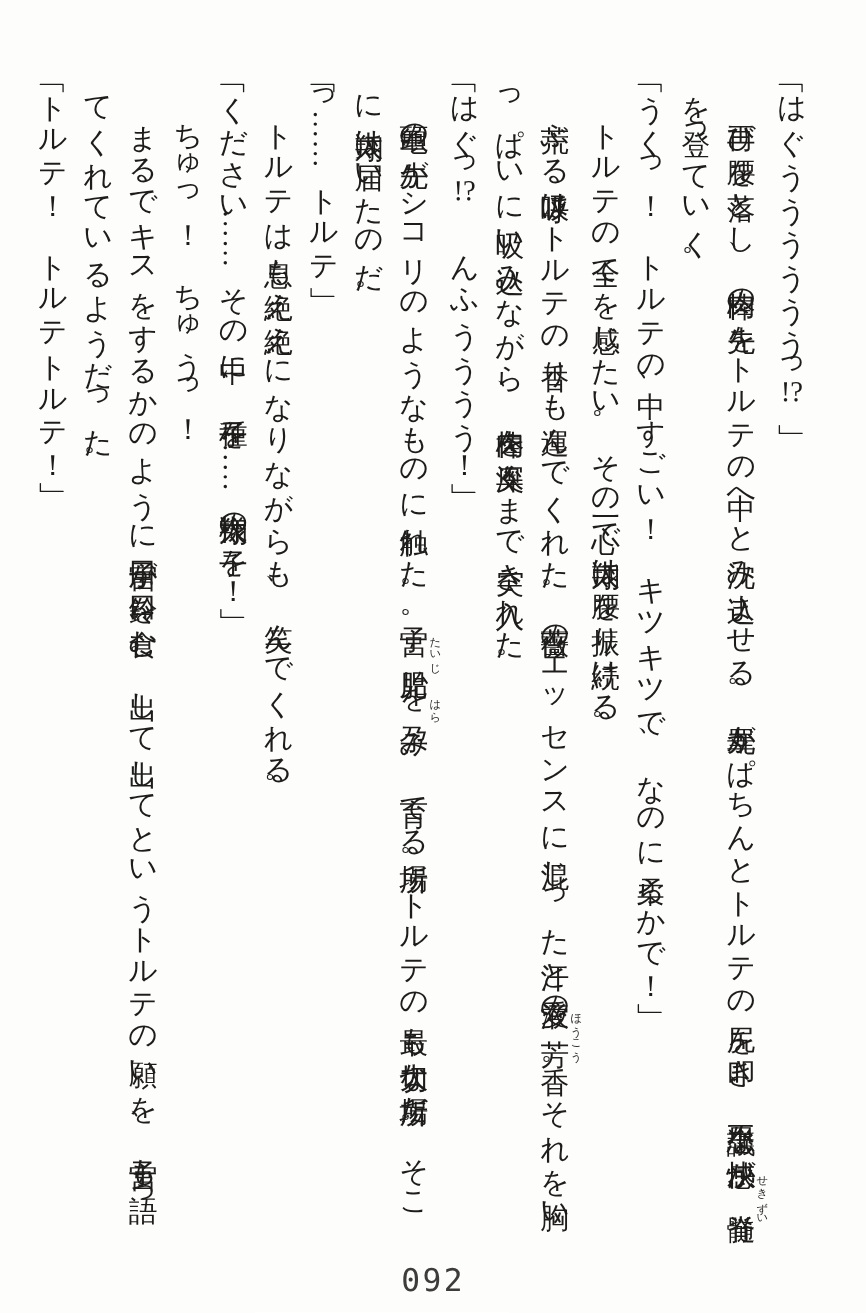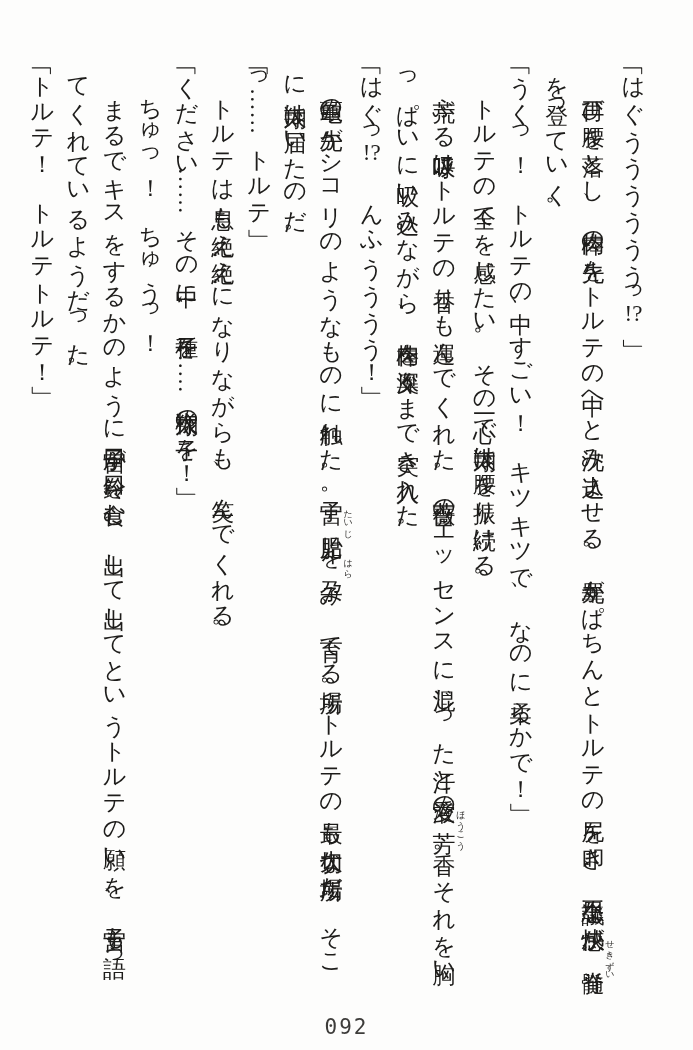--- a/index.html
+++ b/index.html
@@ -48,21 +48,21 @@
     letter-spacing: 0;
     color: #2a2927;
   }
   .page-number {
     position: absolute;
     bottom: 11px;
     left: 50%;
     transform: translateX(-50%);
     writing-mode: horizontal-tb;
     font-family: "DejaVu Sans Mono", "Liberation Mono", monospace;
-    font-size: 21px;
+    font-size: 25px;
     letter-spacing: 2px;
     color: #3d3c3a;
   }
 </style>
 </head>
 <body>
 
 <div class="page">
   <div class="text-block">
       <p class="para">「はぐううううううっ<span class="tcy">!?</span>」</p>

